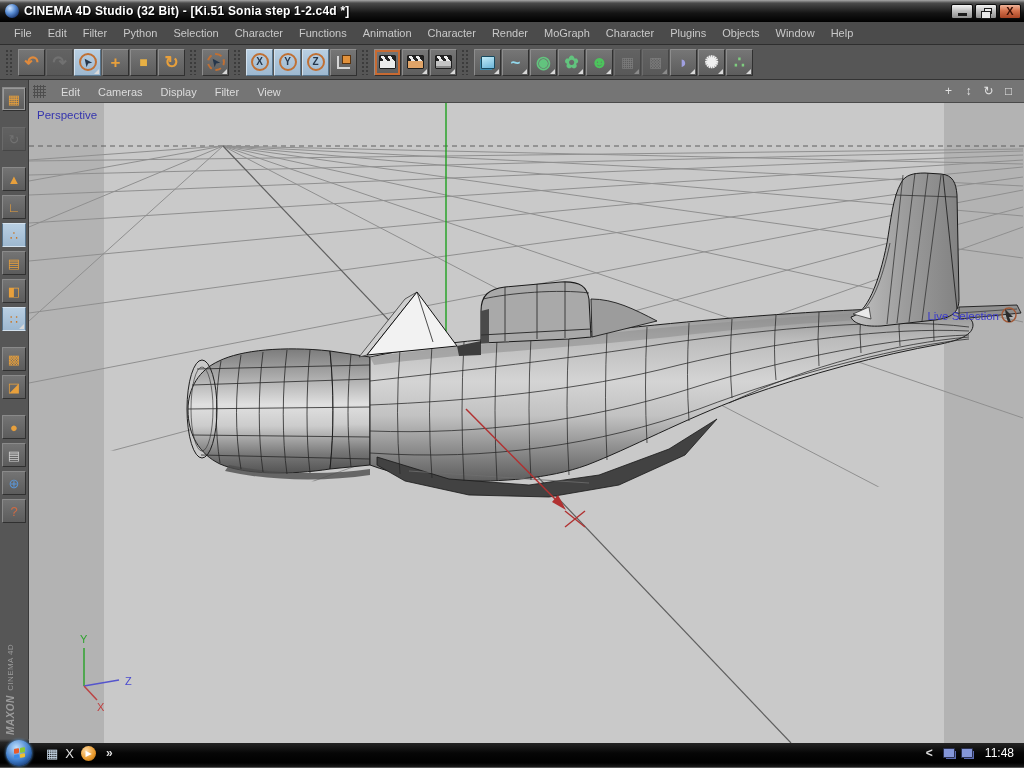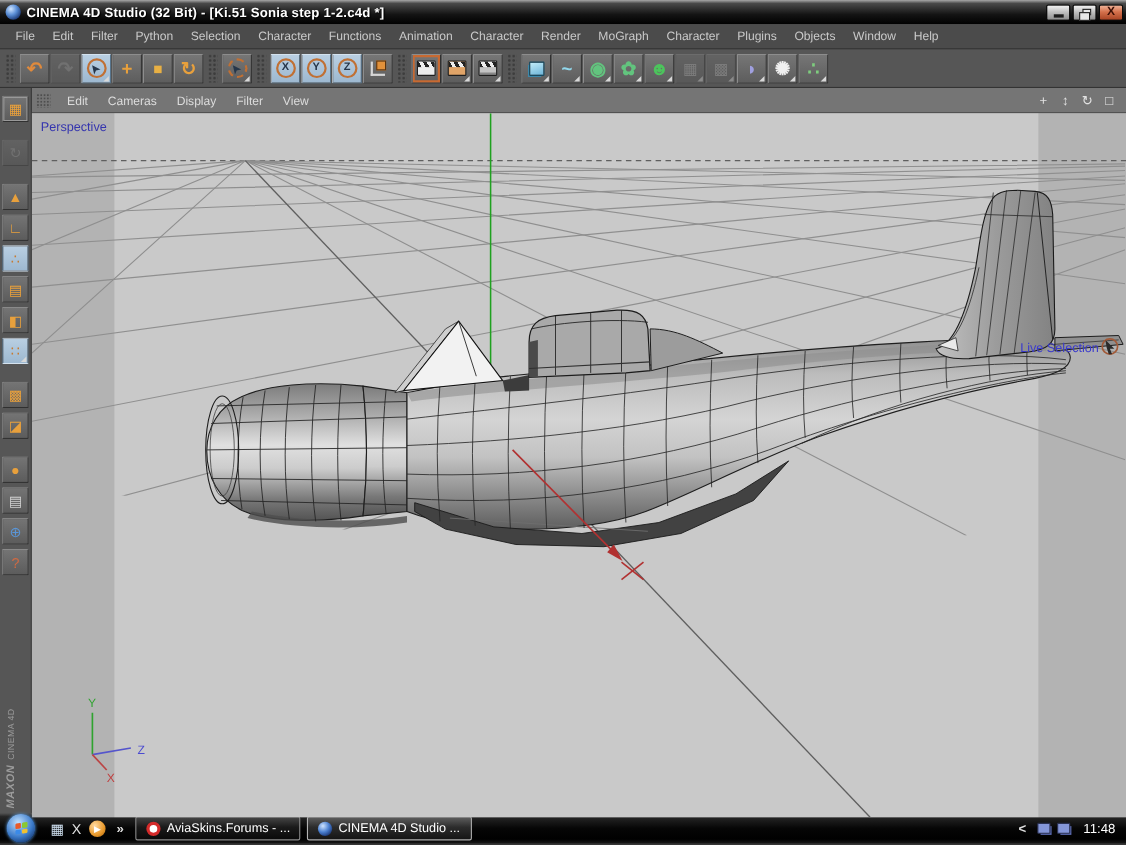--- a/index.html
+++ b/index.html
@@ -438,30 +438,20 @@
           <i></i>
           <i></i>
         </div>
     </div>
     <div class="ql" id="quicklaunch">
         <span class="qli" style="color: rgb(207, 224, 240);">▦</span>
         <span class="qli" style="color: rgb(224, 224, 224);">X</span>
         <span class="media-orb">▶</span>
       </div>
     <span class="chev">»</span>
-    <span id="tasks" style="display:flex;gap:6px;">
-        <div class="task">
-          <span class="opera"></span>
-          <span>AviaSkins.Forums - ...</span>
-        </div>
-        <div class="task on">
-          <span class="c4d-mini"></span>
-          <span>CINEMA 4D Studio ...</span>
-        </div>
-      </span>
     <div class="tray">
       <span class="chev">&lt;</span>
       <span class="net"></span>
       <span class="net"></span>
       <span class="clock">11:48</span>
     </div>
   </div>
 </div>
 
 </body></html>

